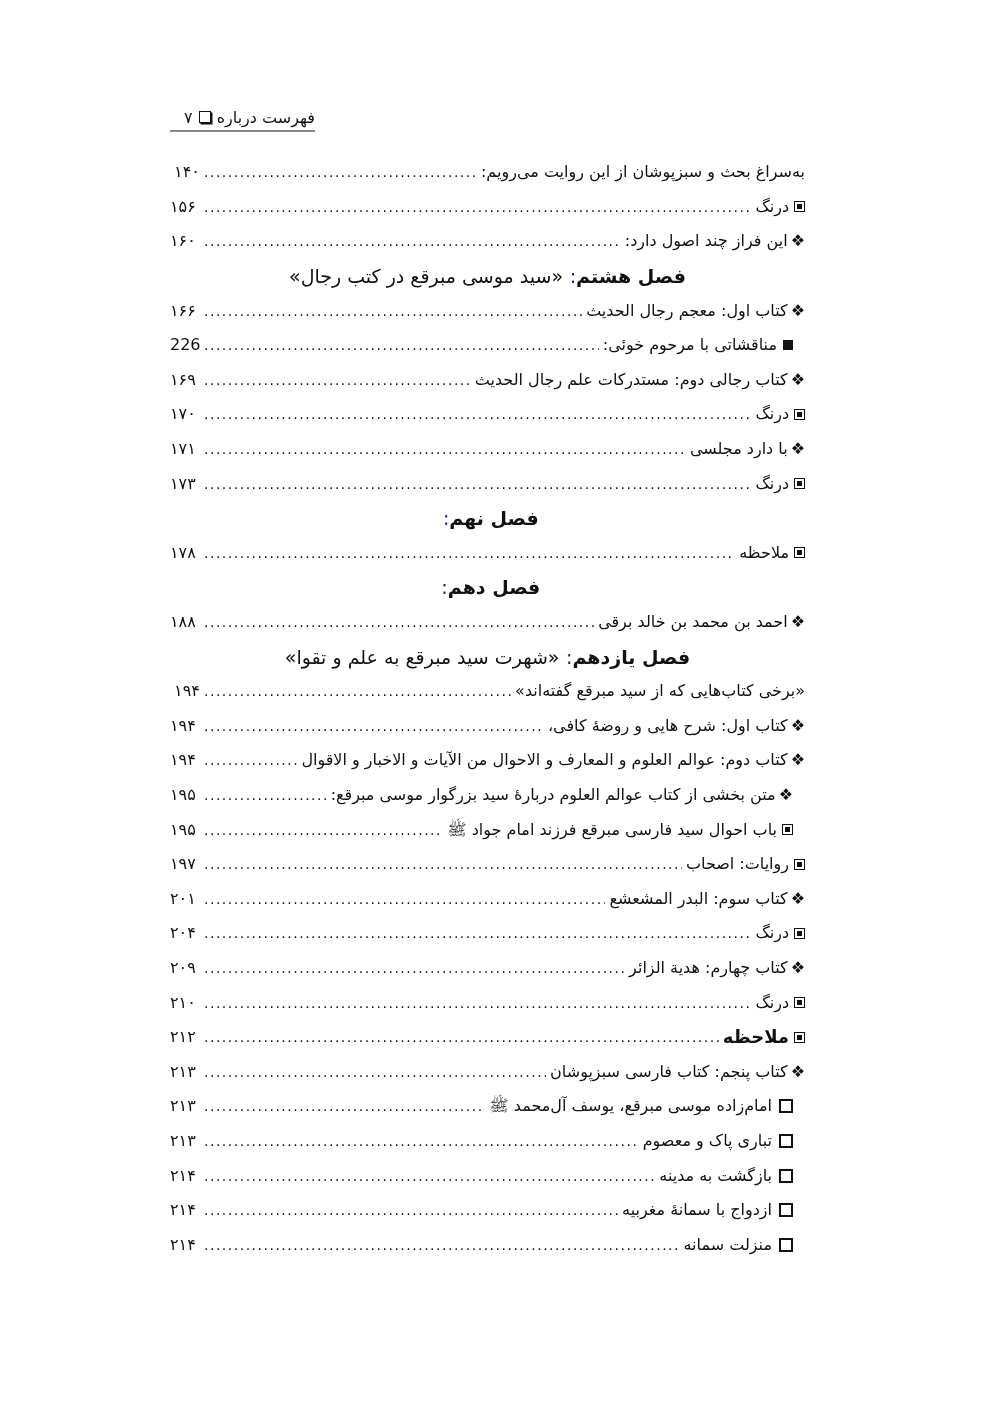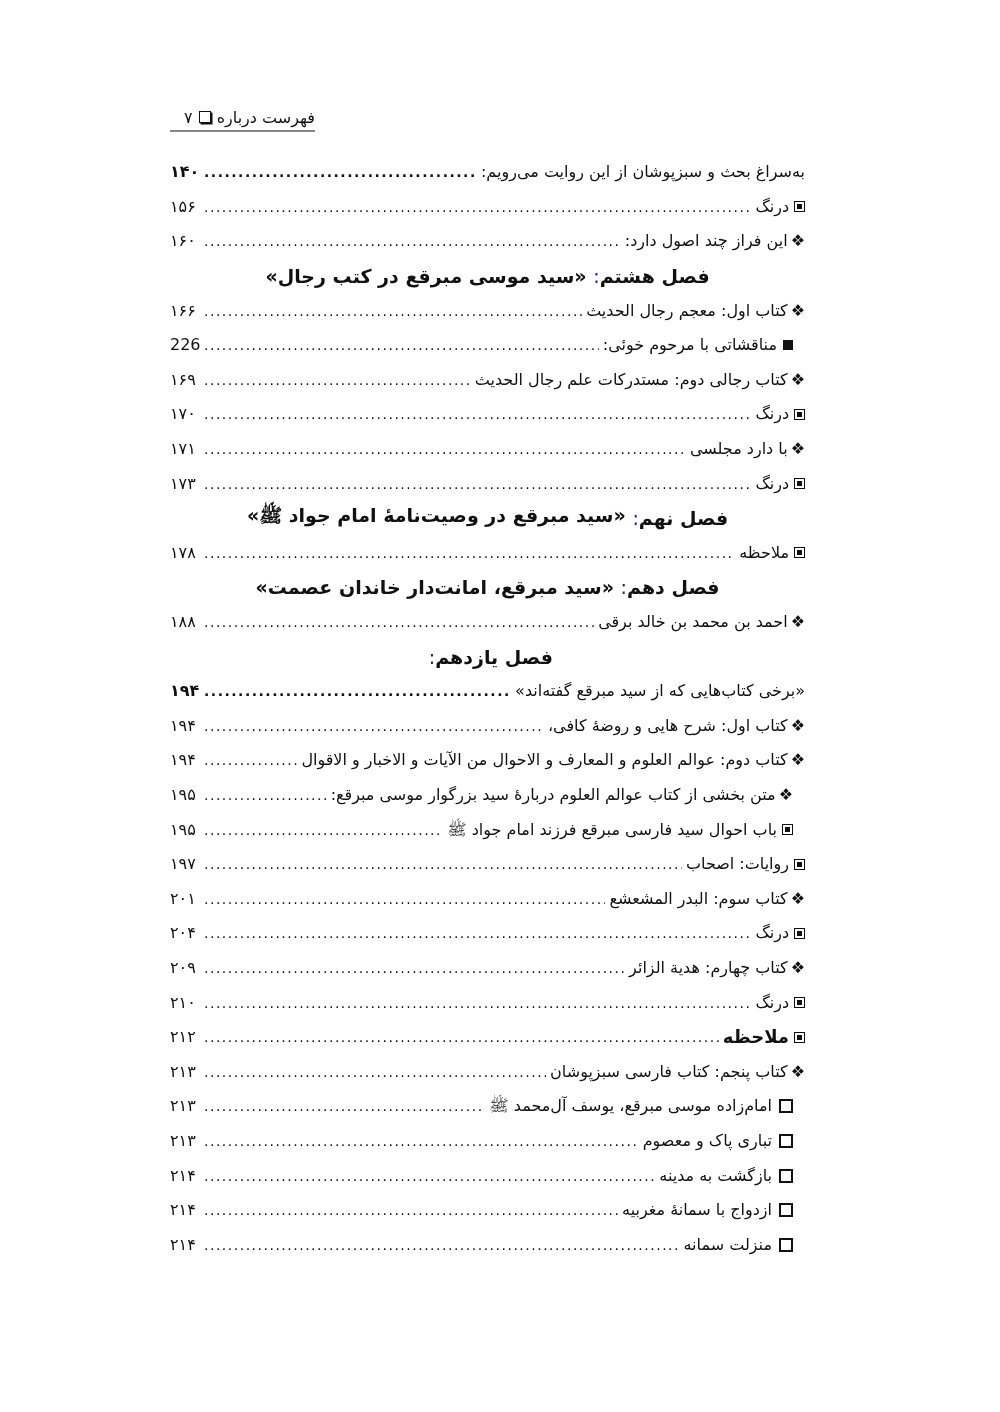--- a/index.html
+++ b/index.html
@@ -72,33 +72,33 @@
       direction: ltr;
       text-align: left;
     }
     .row .page {
       flex: 0 0 auto;
       font-size: 16px;
       direction: rtl;
       min-width: 34px;
       text-align: left;
     }
-    .row.bold .page, .row.bold .dots { font-weight: bold; }
+    .row.bold .page, .row.bold .dots { font-weight: normal; text-align: center; }
     .row.indent1 .title { margin-right: 12px; }
     .heading {
       height: 34.6px;
       display: flex;
       align-items: center;
       justify-content: center;
       font-size: 19px;
       font-weight: bold;
       direction: rtl;
     }
     .heading .sep { color: #1a1aa0; font-weight: normal; }
-    .heading .sub { font-weight: bold; }
+    .heading .sub { font-weight: normal; }
     .icon { display: inline-block; flex: 0 0 auto; }
     .icon-diamond {
       font-size: 16px;
       line-height: 1;
     }
     .icon-framed {
       width: 9px; height: 9px;
       border: 1px solid #111;
       position: relative;
       margin-left: 2px;
@@ -206,48 +206,47 @@
         <span class="icon icon-framed"></span>
         <span class="">درنگ</span>
       </span>
       <span class="dots">........................................................................................................................................................................................................</span>
       <span class="page">۱۷۳</span>
     </div>
     <div class="heading">
       <span>فصل نهم</span>
       <span class="sep">:</span>
       <span>&nbsp;</span>
-      <span class="sub">«سید مبرقع در وصیت‌نامهٔ امام جواد ﷺ»</span>
     </div>
     <div class="row">
       <span class="title">
         <span class="icon icon-framed"></span>
         <span class="">ملاحظه</span>
       </span>
       <span class="dots">........................................................................................................................................................................................................</span>
       <span class="page">۱۷۸</span>
     </div>
     <div class="heading">
       <span>فصل دهم</span>
       <span class="sep">:</span>
       <span>&nbsp;</span>
-      <span class="sub">«سید مبرقع، امانت‌دار خاندان عصمت»</span>
     </div>
     <div class="row">
       <span class="title">
         <span class="icon icon-diamond">❖</span>
         <span class="">احمد بن محمد بن خالد برقی</span>
       </span>
       <span class="dots">........................................................................................................................................................................................................</span>
       <span class="page">۱۸۸</span>
     </div>
     <div class="heading">
       <span>فصل یازدهم</span>
       <span class="sep">:</span>
       <span>&nbsp;</span>
+      <span class="sub">«شهرت سید مبرقع به علم و تقوا»</span>
     </div>
     <div class="row bold">
       <span class="title">
         <span class="">«برخی کتاب‌هایی که از سید مبرقع گفته‌اند»</span>
       </span>
       <span class="dots">........................................................................................................................................................................................................</span>
       <span class="page">۱۹۴</span>
     </div>
     <div class="row">
       <span class="title">

